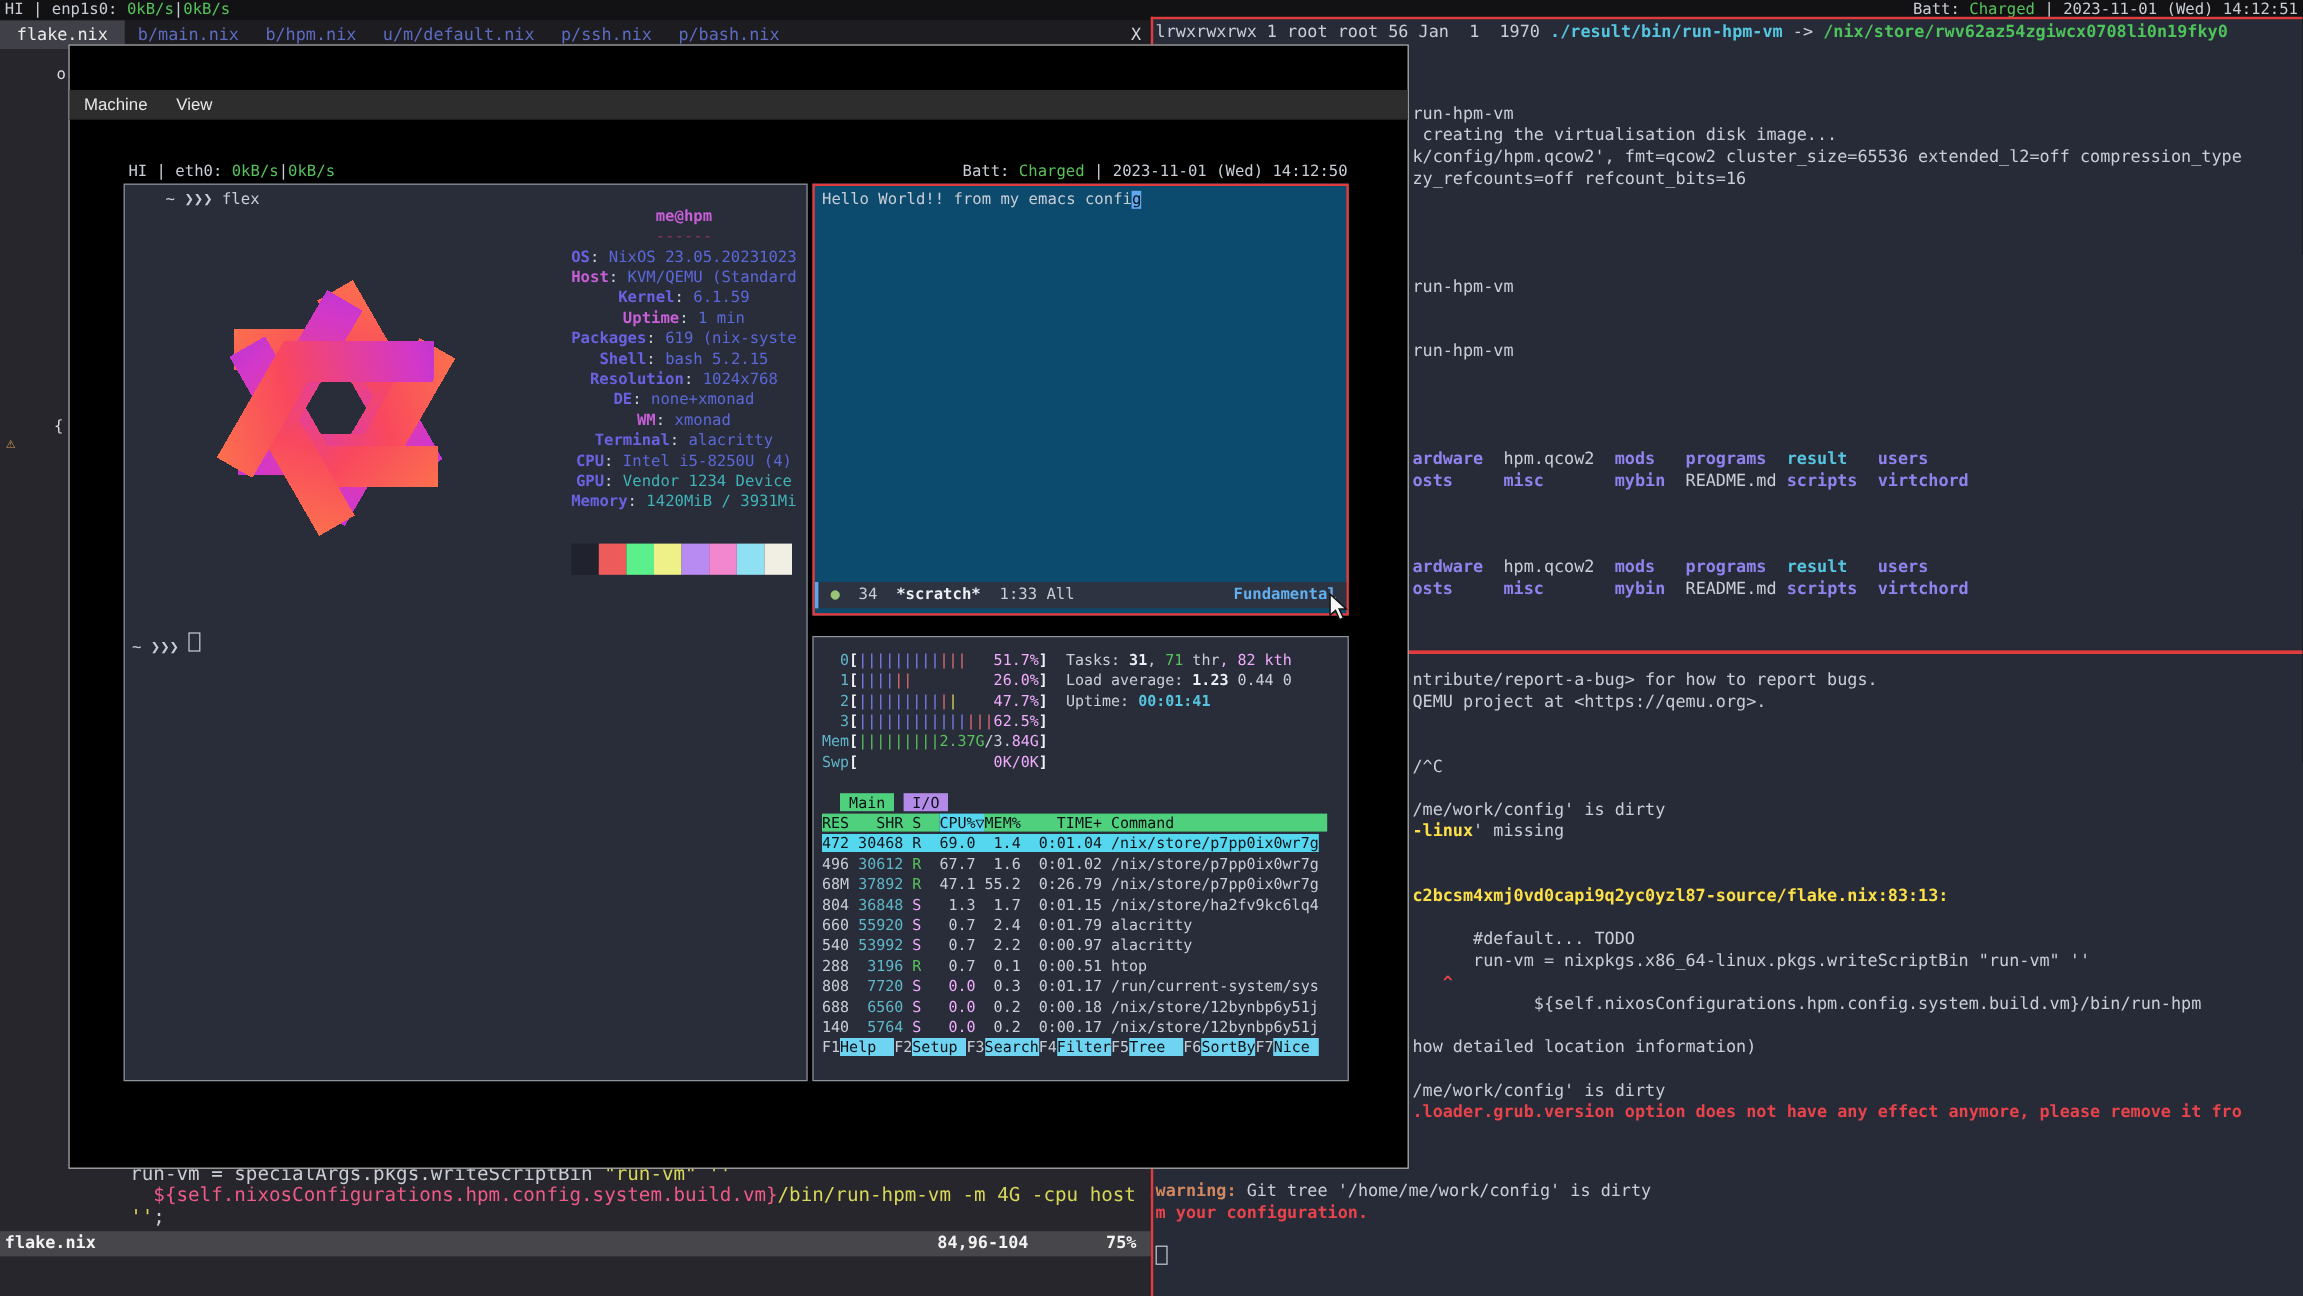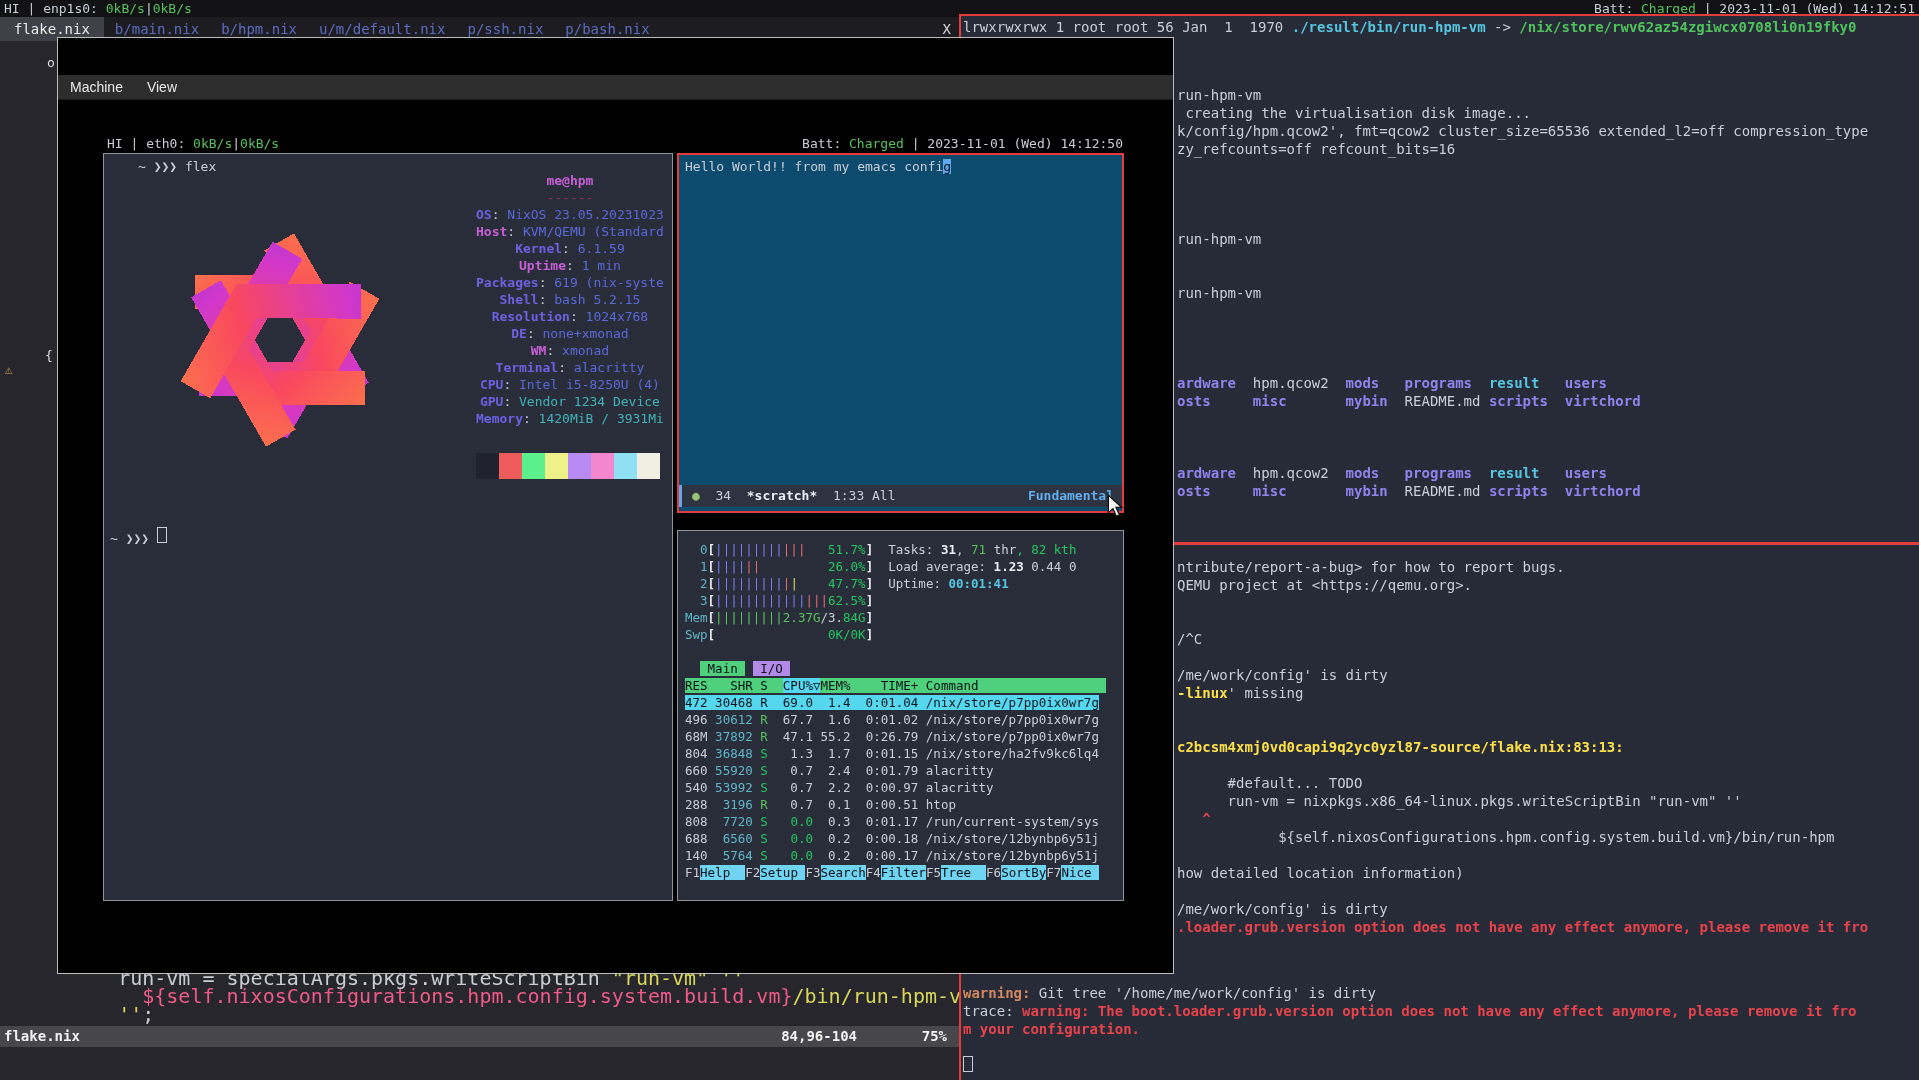--- a/index.html
+++ b/index.html
@@ -2,21 +2,21 @@
 <html><head>
 <meta charset="utf-8">
 <style>
   html,body{margin:0;padding:0;background:#101014;}
   #stage{position:relative;width:1919px;height:1080px;overflow:hidden;background:#101014;
          font-family:"DejaVu Sans Mono",monospace;}
   .abs{position:absolute;}
   .tl{white-space:pre;}
   .seg{white-space:pre;}
   
-  .c-w{color:#c9ced6}.c-wb{color:#eceff4;font-weight:bold}.c-dim{color:#22c55e}
+  .c-w{color:#c9ced6}.c-wb{color:#eceff4;font-weight:bold}.c-dim{color:#f0abfc}
   .c-grn{color:#57c25c}.c-grnb{color:#4fc35b;font-weight:bold}
   .c-cyn{color:#5fb6c9}.c-cynb{color:#56c6e0;font-weight:bold}
   .c-vio{color:#7d7df0}.c-viob{color:#9183ee;font-weight:bold}
   .c-ind{color:#5b68d8}.c-indb{color:#6a62e0;font-weight:bold}.c-magb{color:#c75fd7;font-weight:bold}
   .c-teal{color:#3fb3b8}.c-yel{color:#d8d75a}.c-pink{color:#ef5a87}
   .c-pinkb{color:#fde047;font-weight:bold}.c-red{color:#e06c75}
   .c-redb{color:#e8434b;font-weight:bold}.c-orgb{color:#d1875f;font-weight:bold}
   .c-dash{color:#8d3360}
   .c-sel{background:#56d7f0;color:#10151c}
   .c-hdr{background:#4fd07c;color:#0c1117}
@@ -32,21 +32,21 @@
   
   #rootbar{left:0;top:0;width:1919px;height:17px;background:#121214;font-size:13px;line-height:17px;}
   #rootbar .left{position:absolute;left:4px;top:0;}
   #rootbar .right{position:absolute;right:4px;top:0;}
   
   #vimpane{left:0;top:17px;width:959px;height:1063px;background:#26262c;}
   #tabline{position:absolute;left:0;top:0;width:100%;height:24px;background:#1c1c21;font-size:14px;line-height:24px;}
   .tab-active{display:inline-block;background:#3f4048;color:#ececec;padding:0 14px;height:24px;}
   .tab-inactive{display:inline-block;color:#5d6cc0;padding:0 11px;}
   #tab-close{position:absolute;right:8px;top:0;color:#d8d8d8;}
-  #vimcode{left:70px;top:952px;font-size:20px;}
+  #vimcode{left:70px;top:952px;font-size:16px;}
   #vimcode .tl{height:18px;line-height:18px;}
   #vimstatus{left:0;top:1009px;width:959px;height:21px;background:#47474b;color:#f2f2f2;font-weight:bold;font-size:14px;line-height:21px;}
   #vimstatus .file{position:absolute;left:4px;}
   #vimstatus .pos{position:absolute;right:102px;}
   #vimstatus .pct{position:absolute;right:12px;}
   .edge-glyph{font-size:13px;color:#d8dce2;}
   
   #rightpane{left:959px;top:14px;width:960px;height:1066px;background:#272b38;}
   .redline{background:#e23c3c;}
   #rp-symlink{left:963px;top:18px;font-size:14px;height:18px;line-height:18px;}
@@ -163,21 +163,20 @@
       <div class="tl"><span class="c-redb">   ^</span></div>
       <div class="tl"><span class="c-w">            ${self.nixosConfigurations.hpm.config.system.build.vm}/bin/run-hpm</span></div>
       <div class="tl">&nbsp;</div>
       <div class="tl"><span class="c-w">how detailed location information)</span></div>
       <div class="tl">&nbsp;</div>
       <div class="tl"><span class="c-w">/me/work/config' is dirty</span></div>
       <div class="tl"><span class="c-redb">.loader.grub.version option does not have any effect anymore, please remove it fro</span></div>
     </div>
   <div class="abs" id="rp-tail">
       <div class="tl"><span class="c-orgb">warning:</span><span class="c-w"> Git tree '/home/me/work/config' is dirty</span></div>
-      <div class="tl"><span class="c-w">trace: </span><span class="c-redb">warning: The boot.loader.grub.version option does not have any effect anymore, please remove it fro</span></div>
       <div class="tl"><span class="c-redb">m your configuration.</span></div>
       <div class="tl">&nbsp;</div>
       <div class="tl"><span class="c-hcur"></span></div>
     </div>
 
   <div class="abs" id="qemu">
     <div id="qemu-menubar"><span class="menu-item">Machine</span><span class="menu-item">View</span></div>
 
     <div class="abs" id="vmscreen">
       <div id="vmbar">

